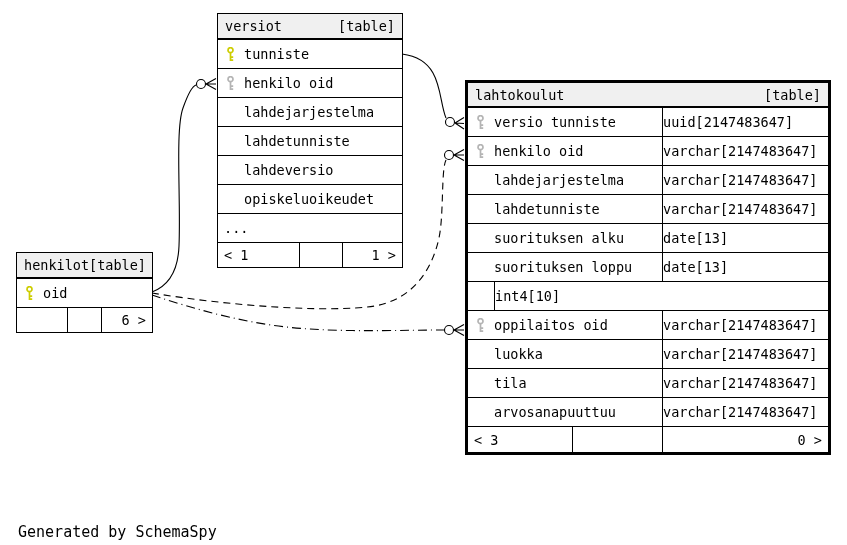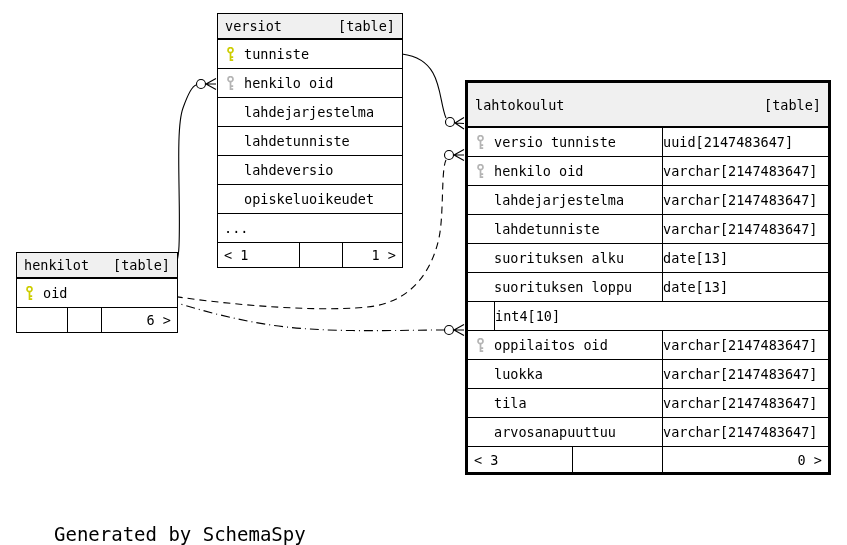--- a/index.html
+++ b/index.html
@@ -24,21 +24,21 @@
     height:25px;
     background:#f0f0f0;
     border-bottom:1px solid #000;
     display:flex;
     justify-content:space-between;
     align-items:center;
     padding:0 7px;
     box-sizing:border-box;
     white-space:nowrap;
   }
-  .tbl.focus .tbl-header{height:44px;}
+  .tbl.focus .tbl-header{height:24px;}
   .row{
     height:29px;
     border-top:1px solid #000;
     display:flex;
     align-items:center;
     box-sizing:border-box;
     white-space:nowrap;
   }
   .row:first-of-type{border-top:none;}
   .keycell{
@@ -76,23 +76,22 @@
   
   .tbl[data-table="versiot"]      .fcell.left{flex:0 0 81px;}
   .tbl[data-table="versiot"]      .fcell.mid {flex:0 0 43px;}
   .tbl[data-table="henkilot"]     .fcell.left{flex:0 0 50px;}
   .tbl[data-table="henkilot"]     .fcell.mid {flex:0 0 34px;}
   .tbl[data-table="lahtokoulut"]  .fcell.left{flex:0 0 104px;}
   .tbl[data-table="lahtokoulut"]  .fcell.mid {flex:0 0 90px;}
   .credit{
     position:absolute;
     left:18px;top:523px;
-    font-size:19px;
+    font-size:15px;
     white-space:nowrap;
-    margin-left:36px;
   }
   .keyicon{display:block;}
 </style>
 </head>
 <body>
 
 <div class="canvas">
 
   <svg class="edges" width="847" height="545" fill="none" stroke="#000" stroke-width="1.1">
 
@@ -164,21 +163,21 @@
         <span class="keycell"></span>
         <span class="namecell">...</span>
       </div>
       <div class="tfooter">
         <span class="fcell left">&lt; 1</span>
         <span class="fcell mid"></span>
         <span class="fcell right">1 &gt;</span>
       </div>
     </div>
 
-  <div class="tbl" data-table="henkilot" style="left:16px;top:252px;width:162px;">
+  <div class="tbl" data-table="henkilot" style="left:16px;top:252px;width:137px;">
       <div class="tbl-header">
         <span>henkilot</span>
         <span>[table]</span>
       </div>
       <div class="row">
         <span class="keycell">
           <svg width="9" height="15" viewBox="0 0 9 15" class="keyicon">
             <circle cx="4.5" cy="3.2" r="2.5" fill="none" stroke="#cdcd00" stroke-width="1.7"></circle>
             <path d="M4.5 5.7 V14 M4.5 10.2 H7.2 M4.5 13.2 H7.2" fill="none" stroke="#cdcd00" stroke-width="1.7"></path>
           </svg>

